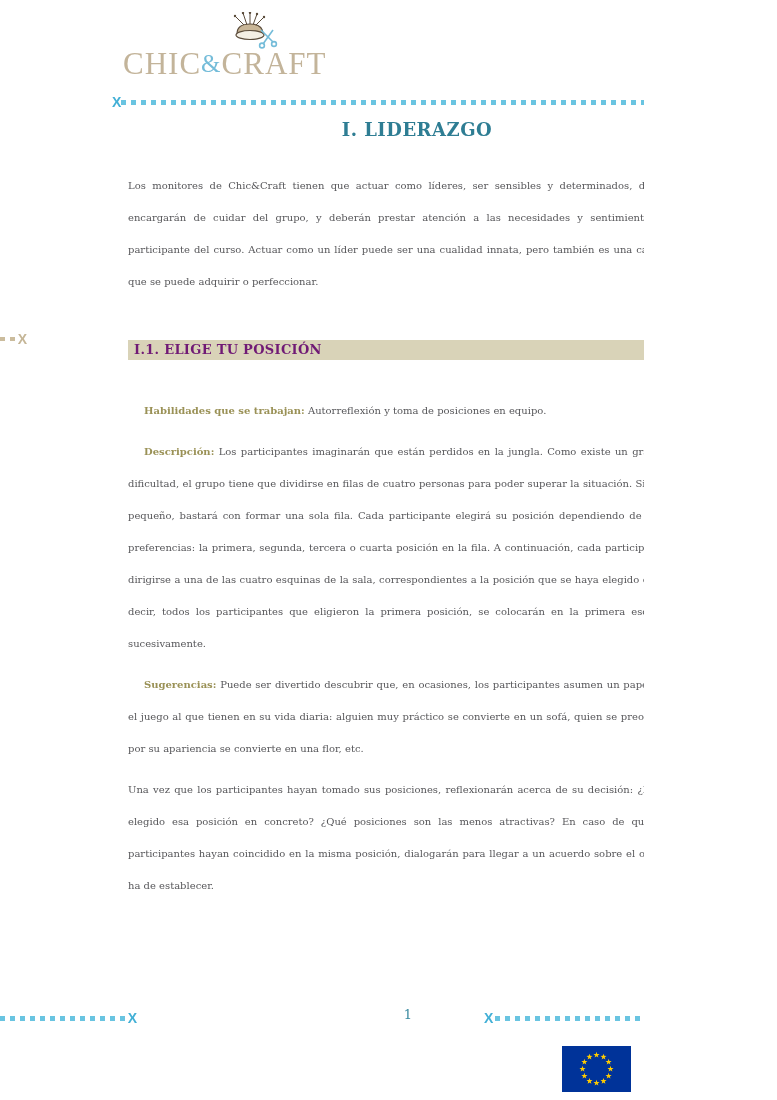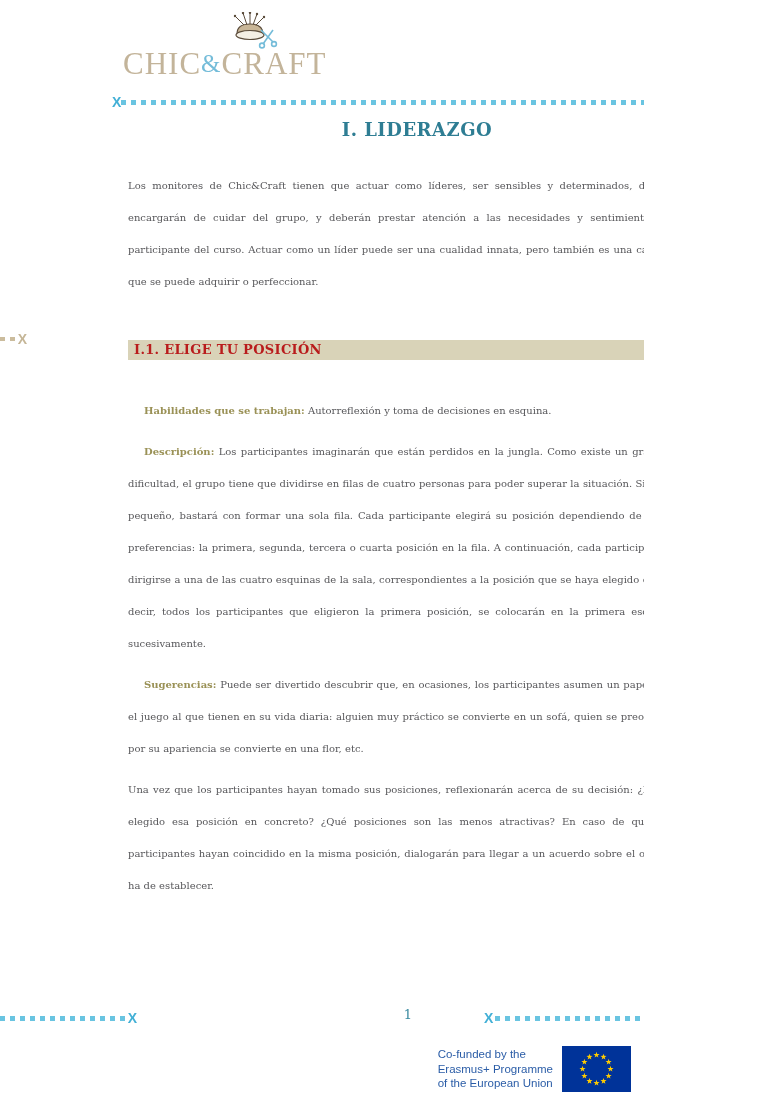--- a/index.html
+++ b/index.html
@@ -130,21 +130,21 @@
     text-align: justify;
   }
   .intro-para { margin-bottom: 0; }
   .section-bar {
     margin-top: 42px;
     background: #d9d3b8;
     padding: 2px 6px 3px 6px;
     font-family: "DejaVu Serif", serif;
     font-weight: bold;
     font-size: 13px;
-    color: #b91c1c;
+    color: #701a75;
     letter-spacing: 0.3px;
   }
   .skills-para { margin-top: 35px; }
   .body-para { margin-top: 9px; }
   .label-olive {
     font-weight: bold;
     color: #9a9156;
     margin-left: 16px;
   }
 
@@ -223,21 +223,21 @@
   <div class="dash-line-left-margin">
     <span class="dashes-tan"></span>
     <span class="x-mark tan">X</span>
   </div>
 
   <div class="content">
     <p class="intro-para">Los monitores de Chic&amp;Craft tienen que actuar como líderes, ser sensibles y determinados, dado que se encargarán de cuidar del grupo, y deberán prestar atención a las necesidades y sentimientos de cada participante del curso. Actuar como un líder puede ser una cualidad innata, pero también es una característica que se puede adquirir o perfeccionar.</p>
 
     <div class="section-bar">I.1. ELIGE TU POSICIÓN</div>
 
-    <p class="skills-para"><span class="label-olive">Habilidades que se trabajan:</span><span> Autorreflexión y toma de decisiones en esquina.</span></p>
+    <p class="skills-para"><span class="label-olive">Habilidades que se trabajan:</span><span> Autorreflexión y toma de posiciones en equipo.</span></p>
 
     <p class="body-para"><span class="label-olive">Descripción:</span><span> Los participantes imaginarán que están perdidos en la jungla. Como existe un gran peligro y dificultad, el grupo tiene que dividirse en filas de cuatro personas para poder superar la situación. Si el grupo es pequeño, bastará con formar una sola fila. Cada participante elegirá su posición dependiendo de sus propias preferencias: la primera, segunda, tercera o cuarta posición en la fila. A continuación, cada participante deberá dirigirse a una de las cuatro esquinas de la sala, correspondientes a la posición que se haya elegido en la fila. Es decir, todos los participantes que eligieron la primera posición, se colocarán en la primera esquina, y así sucesivamente.</span></p>
 
     <p class="body-para"><span class="label-olive">Sugerencias:</span><span> Puede ser divertido descubrir que, en ocasiones, los participantes asumen un papel similar en el juego al que tienen en su vida diaria: alguien muy práctico se convierte en un sofá, quien se preocupa mucho por su apariencia se convierte en una flor, etc.</span></p>
 
     <p class="body-para">Una vez que los participantes hayan tomado sus posiciones, reflexionarán acerca de su decisión: ¿Por qué han elegido esa posición en concreto? ¿Qué posiciones son las menos atractivas? En caso de que todos los participantes hayan coincidido en la misma posición, dialogarán para llegar a un acuerdo sobre el orden que se ha de establecer.</p>
   </div>
 
   <div class="dash-line-footer-left">
     <span class="dashes-blue"></span>
@@ -246,25 +246,20 @@
 
   <div class="page-number">1</div>
 
   <div class="dash-line-footer-right">
     <span class="x-mark">X</span>
     <span class="dashes-blue"></span>
     <span class="x-mark">X</span>
   </div>
 
   <div class="eu-block">
-    <div class="eu-text">
-      <div>Co-funded by the</div>
-      <div>Erasmus+ Programme</div>
-      <div>of the European Union</div>
-    </div>
     <svg class="eu-flag" width="69" height="46" viewBox="0 0 69 46" xmlns="http://www.w3.org/2000/svg">
       <defs>
         <path id="eustar" d="M0,-3.2 L0.76,-1.05 3.04,-0.99 1.24,0.4 1.88,2.59 0,1.3 -1.88,2.59 -1.24,0.4 -3.04,-0.99 -0.76,-1.05 Z" fill="#ffcc00"></path>
       </defs>
       <rect x="0" y="0" width="69" height="46" fill="#003399"></rect>
       <use href="#eustar" x="34.5" y="9"></use>
       <use href="#eustar" x="41.5" y="10.9"></use>
       <use href="#eustar" x="46.6" y="16"></use>
       <use href="#eustar" x="48.5" y="23"></use>
       <use href="#eustar" x="46.6" y="30"></use>

